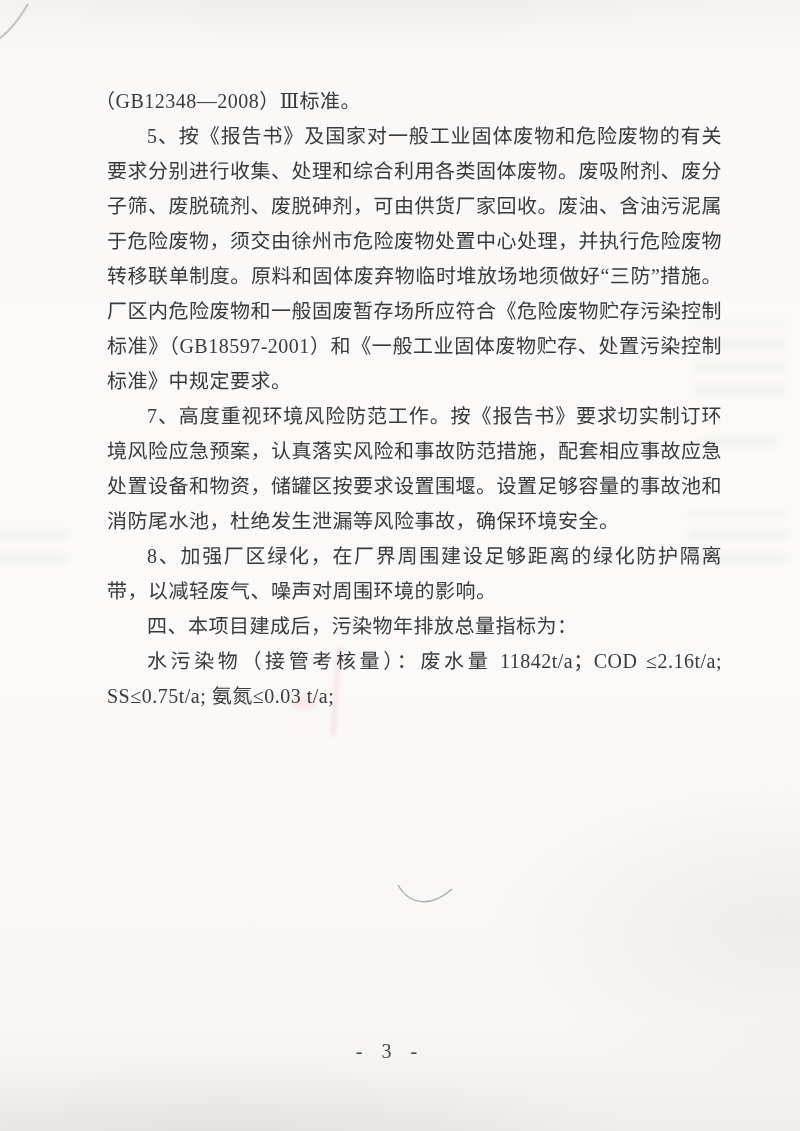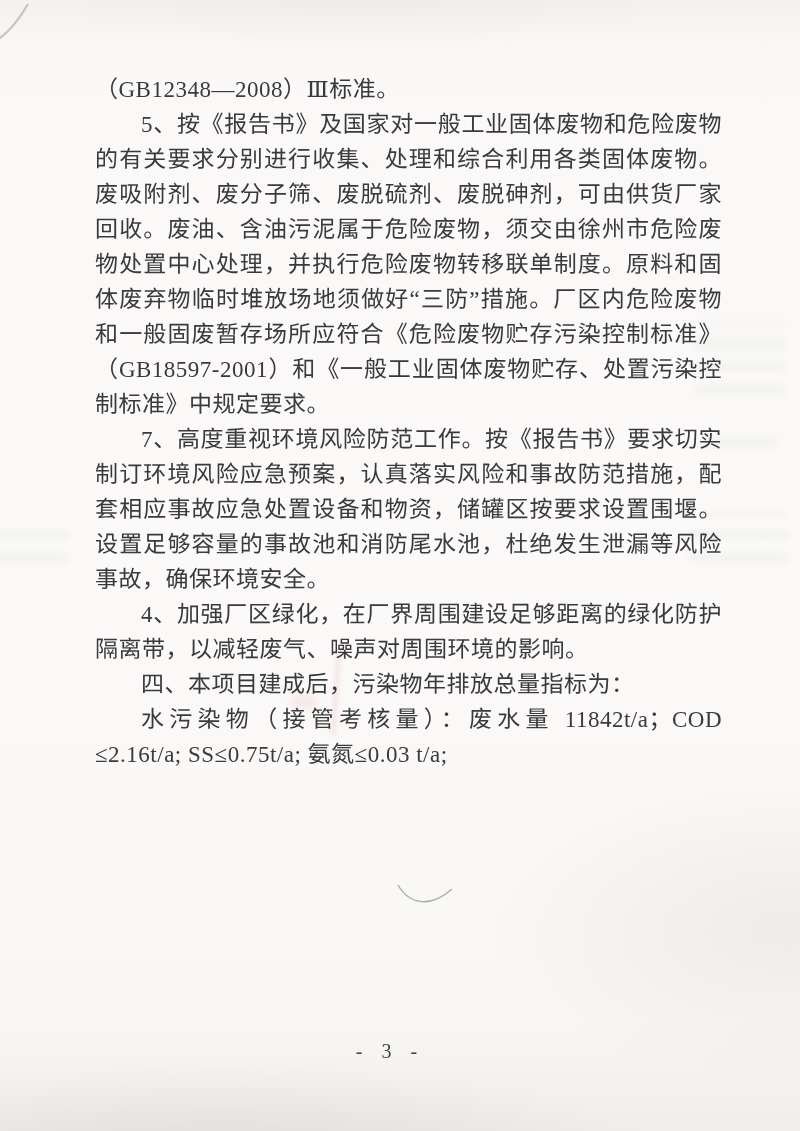--- a/index.html
+++ b/index.html
@@ -20,34 +20,35 @@
     background:
       radial-gradient(ellipse 620px 130px at 28% 102%, rgba(188,186,182,0.30), transparent 70%),
       radial-gradient(ellipse 420px 220px at 98% 82%, rgba(198,196,192,0.22), transparent 70%),
       radial-gradient(ellipse 500px 90px at 45% -2%, rgba(210,208,204,0.25), transparent 75%),
       linear-gradient(180deg, #f3f2f0 0%, #faf9f7 5%, #fbfaf8 55%, #f8f7f4 90%, #f0eeeb 100%);
   }
   
   .text-block {
     position: absolute;
     left: 95px;
-    top: 72px;
+    top: 84px;
     width: 627px;
-    font-size: 23px;
+    font-size: 20px;
     line-height: 35px;
     letter-spacing: 0.5px;
     color: #3a393e;
     text-align: justify;
   }
   .para {
     margin: 0;
     text-rendering: optimizeLegibility;
   }
   .para.indent {
     text-indent: 2em;
+    margin-left: 12px;
   }
   
   .page-number {
     position: absolute;
     left: 330px;
     top: 1040px;
     width: 120px;
     text-align: center;
     font-size: 20px;
     letter-spacing: 7px;
@@ -121,20 +122,20 @@
   <div class="pink-smudge"></div>
 
   <svg class="pencil-mark" width="62" height="28" viewBox="0 0 62 28" aria-hidden="true">
     <path d="M 4 3 C 16 24 38 25 58 7" stroke="#8e939c" stroke-width="1.4" fill="none" opacity="0.75"></path>
   </svg>
 
   <main class="text-block">
     <p class="para">（GB12348—2008）Ⅲ标准。</p>
     <p class="para indent">5、按《报告书》及国家对一般工业固体废物和危险废物的有关要求分别进行收集、处理和综合利用各类固体废物。废吸附剂、废分子筛、废脱硫剂、废脱砷剂，可由供货厂家回收。废油、含油污泥属于危险废物，须交由徐州市危险废物处置中心处理，并执行危险废物转移联单制度。原料和固体废弃物临时堆放场地须做好“三防”措施。厂区内危险废物和一般固废暂存场所应符合《危险废物贮存污染控制标准》（GB18597-2001）和《一般工业固体废物贮存、处置污染控制标准》中规定要求。</p>
     <p class="para indent">7、高度重视环境风险防范工作。按《报告书》要求切实制订环境风险应急预案，认真落实风险和事故防范措施，配套相应事故应急处置设备和物资，储罐区按要求设置围堰。设置足够容量的事故池和消防尾水池，杜绝发生泄漏等风险事故，确保环境安全。</p>
-    <p class="para indent">4、加强厂区绿化，在厂界周围建设足够距离的绿化防护隔离带，以减轻废气、噪声对周围环境的影响。</p>
+    <p class="para indent">8、加强厂区绿化，在厂界周围建设足够距离的绿化防护隔离带，以减轻废气、噪声对周围环境的影响。</p>
     <p class="para indent">四、本项目建成后，污染物年排放总量指标为：</p>
     <p class="para indent">水污染物（接管考核量）：废水量 11842t/a；COD ≤2.16t/a; SS≤0.75t/a; 氨氮≤0.03 t/a;</p>
   </main>
 
   <div class="page-number">- 3 -</div>
 
 </div>
 
 </body></html>

